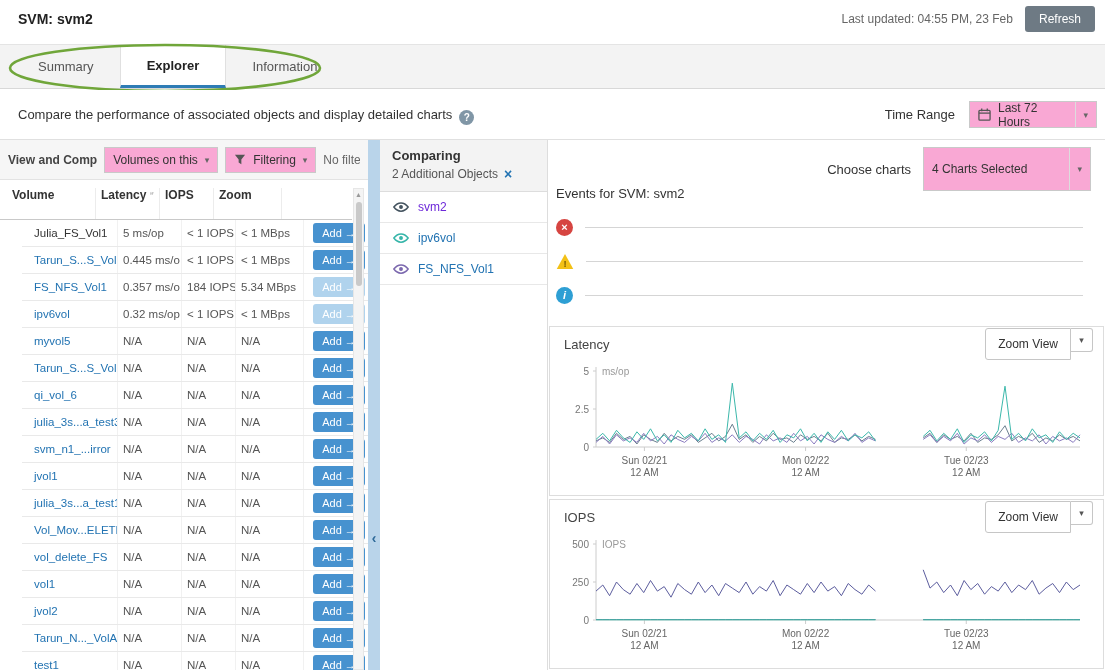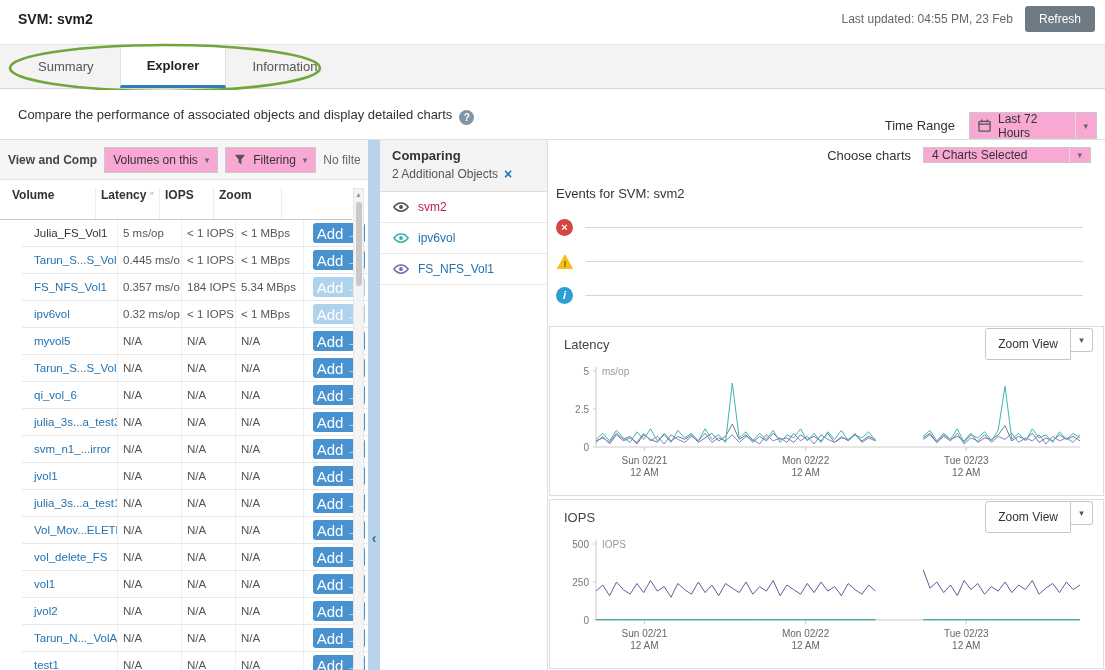--- a/index.html
+++ b/index.html
@@ -18,21 +18,21 @@
   .tabstrip { position:absolute; top:44px; left:0; right:0; height:45px; background:#f3f3f3; border-top:1px solid #e4e4e4; border-bottom:1px solid #d8d8d8; }
   #tabs { display:flex; height:100%; padding-left:12px; }
   .tab { padding:0 26px; display:flex; align-items:center; font-size:13px; color:#555; cursor:pointer; }
   .tab.active { background:#fff; color:#222; font-weight:bold; border-bottom:3px solid #2e7cb5; border-left:1px solid #e0e0e0; border-right:1px solid #e0e0e0; }
   .annotation { position:absolute; left:4px; top:-4px; pointer-events:none; }
 
   
   .subtitle-row { position:absolute; top:90px; left:0; right:0; height:49px; background:#fff; }
   .page-desc { position:absolute; left:18px; top:17px; font-size:13px; color:#333; }
   .help-ic { display:inline-block; width:15px; height:15px; border-radius:50%; background:#8096a6; color:#fff; font-size:10px; font-weight:bold; text-align:center; line-height:15px; vertical-align:-2px; margin-left:7px; cursor:pointer; }
-  .timerange { position:absolute; right:8px; top:22px; display:flex; align-items:center; gap:14px; }
+  .timerange { position:absolute; right:8px; top:11px; display:flex; align-items:center; gap:14px; }
   .tr-label { font-size:13px; color:#333; }
 
   .dropdown { display:inline-flex; align-items:center; border:1px solid #c9c9c9; background:#f9a8d4; height:27px; padding:0 8px; gap:7px; font-size:12px; color:#333; cursor:pointer; }
   .caret { color:#666; font-size:9px; }
   .caret.sep { border-left:1px solid #ddd; padding-left:7px; height:100%; display:flex; align-items:center; }
   .grow { flex:1; }
 
   
   .content { position:absolute; top:139px; left:0; right:0; bottom:0; border-top:1px solid #e0e0e0; }
 
@@ -47,46 +47,46 @@
   .thead { position:absolute; top:48px; left:0; width:352px; height:32px; display:grid; grid-template-columns:96px 64px 54px 68px 70px; border-bottom:1px solid #c9c9c9; background:#fff; }
   .th { display:flex; align-items:flex-start; gap:4px; padding:0 5px; border-right:1px solid #ececec; color:#333; font-weight:bold; font-size:12px; overflow:hidden; white-space:nowrap; }
   .th.first { padding-left:12px; }
   .th.last { border-right:none; }
   #tbody { position:absolute; top:80px; left:0; width:352px; bottom:0; overflow:hidden;margin-left:22px; }
   .trow { display:grid; grid-template-columns:96px 64px 54px 68px 70px; height:27px; border-bottom:1px solid #e9e9e9; }
   .td { padding:0 5px; overflow:hidden; white-space:nowrap; color:#555; border-right:1px solid #f1f1f1; display:flex; align-items:center; font-size:11.5px; }
   .td.vol { padding-left:12px; color:#333; }
   .td.vol.link { color:#2273b2; cursor:pointer; }
   .td.add { border-right:none; justify-content:center; }
-  .add-btn { width:52px; height:20px; background:#4792cf; color:#fff; border:none; border-radius:3px; font-size:15px; font-family:inherit; display:flex; align-items:center; justify-content:center; gap:3px; cursor:pointer; }
+  .add-btn { width:52px; height:20px; background:#4792cf; color:#fff; border:none; border-radius:3px; font-size:11px; font-family:inherit; display:flex; align-items:center; justify-content:center; gap:3px; cursor:pointer; }
   .add-btn.disabled { background:#b0d3ed; cursor:default; }
 
   .vscroll { position:absolute; top:48px; left:353px; width:11px; bottom:0; background:#f4f4f4; border:1px solid #e6e6e6; }
   .vscroll .up { display:block; text-align:center; font-size:7px; color:#999; line-height:11px; cursor:pointer; }
   .vscroll .thumb { position:absolute; top:13px; left:1.5px; width:6px; height:84px; background:#c9c9c9; border-radius:3px; cursor:pointer; }
 
   
   .collapse-strip { position:absolute; left:368px; top:0; width:12px; height:100%; background:#b9d4ea; cursor:pointer; }
   .collapse-strip .chev { position:absolute; top:390px; left:0; width:100%; text-align:center; color:#2f6a99; font-size:14px; font-weight:bold; }
 
   
   .mid-panel { position:absolute; left:380px; top:0; width:168px; height:100%; border-right:1px solid #ddd; background:#fff; }
   .mid-head { background:#f3f3f3; border-bottom:1px solid #ddd; padding:8px 12px 10px; }
   .mid-head .t { font-weight:bold; font-size:13px; color:#333; margin-bottom:4px; }
   .mid-head .s { color:#555; font-size:12px; display:flex; align-items:center; gap:6px; }
   .close-x { color:#2273b2; font-weight:bold; font-size:14px; cursor:pointer; line-height:1; }
   .cmp-row { height:31px; display:flex; align-items:center; gap:8px; padding:0 12px; border-bottom:1px solid #e8e8e8; }
-  .cmp-name { font-size:12px; color:#be185d; }
+  .cmp-name { font-size:12px; color:#6d28d9; }
   .cmp-name.link { color:#2273b2; cursor:pointer; }
 
   
   .right-panel { position:absolute; left:548px; top:0; right:0; height:100%; background:#fff; }
   .charts-toolbar { position:absolute; top:7px; right:14px; display:flex; align-items:center; gap:12px; }
   .cc-label { font-size:13px; color:#333; }
-  .cc-dd { width:168px; height:16px; justify-content:space-between; }
+  .cc-dd { width:168px; height:44px; justify-content:space-between; }
   .events-title { position:absolute; top:46px; left:8px; font-size:13px; color:#333; }
   #events { position:absolute; top:70px; left:8px; right:22px; }
   .ev-row { height:34px; display:flex; align-items:center; gap:12px; }
   .ev-dot { width:17px; height:17px; border-radius:50%; color:#fff; font-size:11px; font-weight:bold; display:flex; align-items:center; justify-content:center; flex:0 0 17px; line-height:1; }
   .ev-line { flex:1; height:1px; background:#d5d5d5; }
 
   #charts { position:absolute; top:186px; left:1px; right:1px; }
   .chart-card { border:1px solid #ddd; margin-bottom:3px; height:170px; background:#fff; }
   .chart-head { height:34px; display:flex; align-items:center; justify-content:space-between; padding:0 10px 0 14px; }
   .chart-title { font-size:13px; color:#444; }

